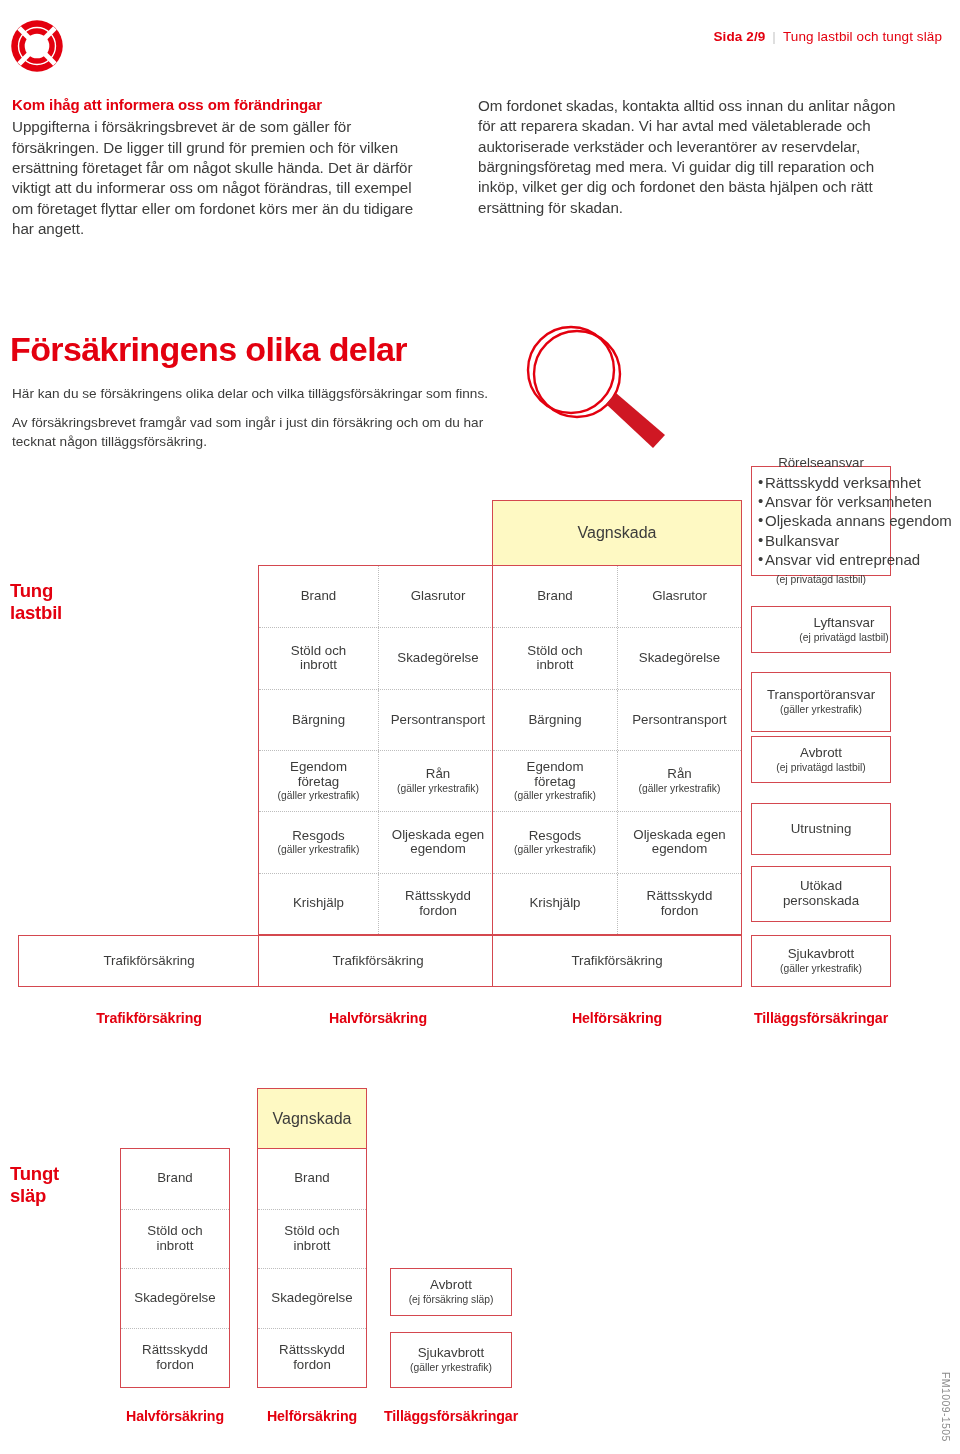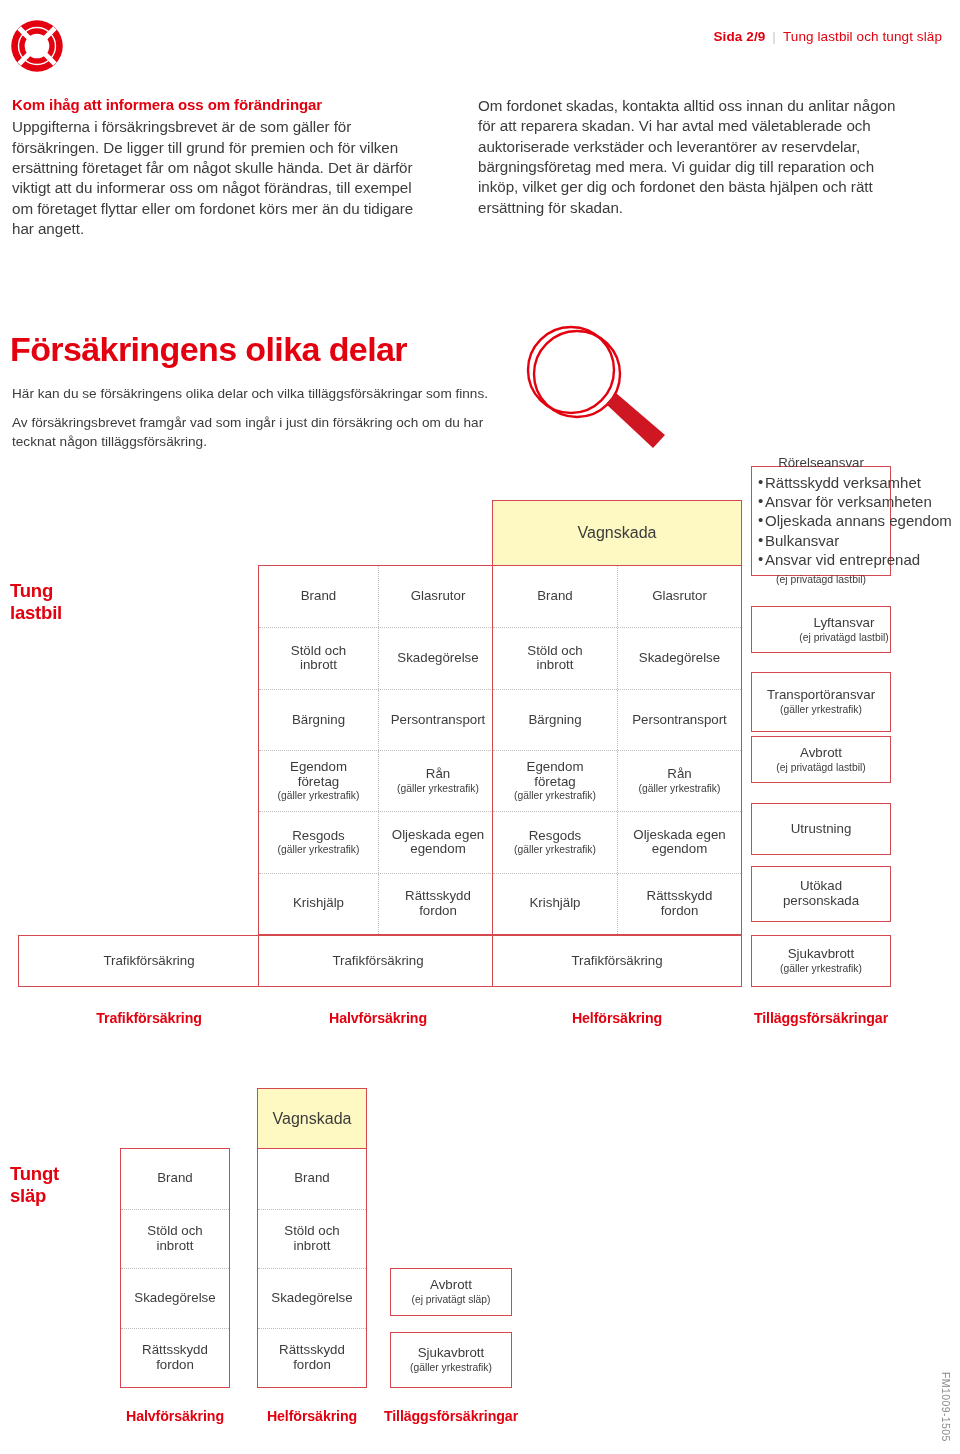--- a/index.html
+++ b/index.html
@@ -382,21 +382,21 @@
     </div>
     <div class="cellrow" style="height:25%">
       <div class="cell full">
         <span>Rättsskydd<br>fordon</span>
         </div>
     </div>
   </div>
 
   <div class="addon" style="left:390px; top:1268px; width:122px; height:48px;">
     <span>Avbrott</span>
-    <span class="note">(ej privatägt släp)</span>
+    <span class="note">(ej försäkring släp)</span>
   </div>
   <div class="addon" style="left:390px; top:1332px; width:122px; height:56px;">
     <span>Sjukavbrott</span>
     <span class="note">(gäller yrkestrafik)</span>
   </div>
 
   <div class="col-label" style="left:120px; top:1408px; width:110px;">Halvförsäkring</div>
   <div class="col-label" style="left:257px; top:1408px; width:110px;">Helförsäkring</div>
   <div class="col-label" style="left:383px; top:1408px; width:136px;">Tilläggsförsäkringar</div>
 </div>

